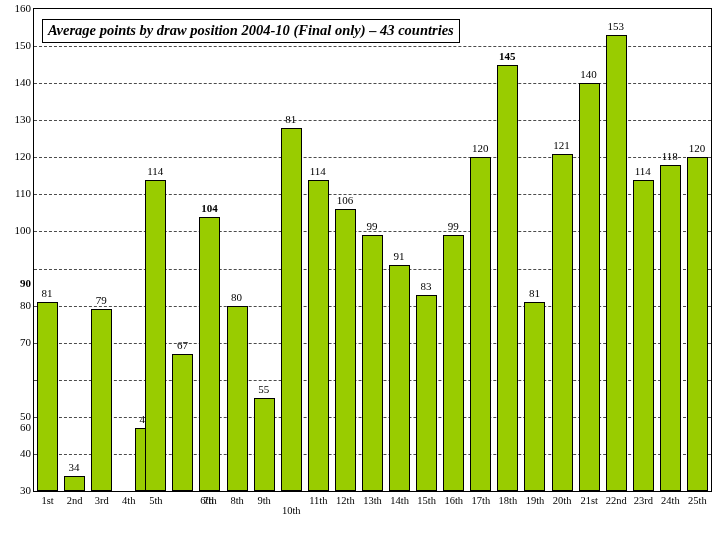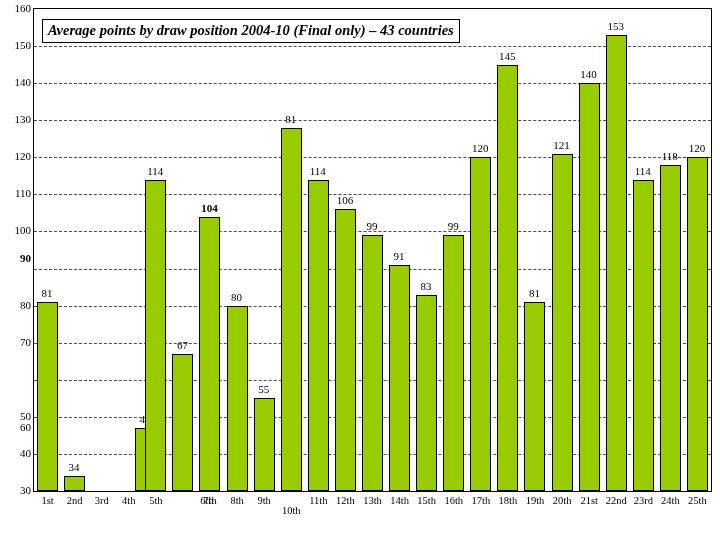--- a/index.html
+++ b/index.html
@@ -120,21 +120,21 @@
 
 <div id="page">
 
   <div id="y-axis">
       <div class="ytick" style="top: 485px;">30</div>
       <div class="ytick" style="top: 447.923px;">40</div>
       <div class="ytick" style="top: 410.846px;">50</div>
       <div class="ytick" style="top: 373.769px; margin-top: 48px;">60</div>
       <div class="ytick" style="top: 336.692px;">70</div>
       <div class="ytick" style="top: 299.615px;">80</div>
-      <div class="ytick" style="top: 253px; font-weight: bold;">90</div>
+      <div class="ytick" style="top: 278px; font-weight: bold;">90</div>
       <div class="ytick" style="top: 225.462px;">100</div>
       <div class="ytick" style="top: 188.385px;">110</div>
       <div class="ytick" style="top: 151.308px;">120</div>
       <div class="ytick" style="top: 114.231px;">130</div>
       <div class="ytick" style="top: 77.1538px;">140</div>
       <div class="ytick" style="top: 40.0769px;">150</div>
       <div class="ytick" style="top: 3px;">160</div>
     </div>
 
   <div id="plot-frame">
@@ -154,20 +154,24 @@
 
   <div id="bars">
       <div class="bar-slot" style="left: 0px; width: 27.08px; height: 482px;">
         <div class="bar" style="height: 189.092px; background: rgb(153, 204, 0); border-color: rgb(0, 0, 0);"></div>
         <div class="bar-label" style="bottom: 192.092px;">81</div>
       </div>
       <div class="bar-slot" style="left: 27.08px; width: 27.08px; height: 482px;">
         <div class="bar" style="height: 14.8308px; background: rgb(153, 204, 0); border-color: rgb(0, 0, 0);"></div>
         <div class="bar-label" style="bottom: 17.8308px;">34</div>
       </div>
+      <div class="bar-slot" style="left: 54.16px; width: 27.08px; height: 482px;">
+        <div class="bar" style="height: 181.677px; background: rgb(153, 204, 0); border-color: rgb(0, 0, 0);"></div>
+        <div class="bar-label" style="bottom: 184.677px;">79</div>
+      </div>
       <div class="bar-slot" style="left: 98px; width: 27.08px; height: 482px;">
         <div class="bar" style="height: 63.0308px; background: rgb(153, 204, 0); border-color: rgb(0, 0, 0);"></div>
         <div class="bar-label" style="bottom: 66.0308px;">47</div>
       </div>
       <div class="bar-slot" style="left: 108.32px; width: 27.08px; height: 482px;">
         <div class="bar" style="height: 311.446px; background: rgb(153, 204, 0); border-color: rgb(0, 0, 0);"></div>
         <div class="bar-label" style="bottom: 314.446px;">114</div>
       </div>
       <div class="bar-slot" style="left: 135.4px; width: 27.08px; height: 482px;">
         <div class="bar" style="height: 137.185px; background: rgb(153, 204, 0); border-color: rgb(0, 0, 0);"></div>
@@ -212,21 +216,21 @@
       <div class="bar-slot" style="left: 406.2px; width: 27.08px; height: 482px;">
         <div class="bar" style="height: 255.831px; background: rgb(153, 204, 0); border-color: rgb(0, 0, 0);"></div>
         <div class="bar-label" style="bottom: 258.831px;">99</div>
       </div>
       <div class="bar-slot" style="left: 433.28px; width: 27.08px; height: 482px;">
         <div class="bar" style="height: 333.692px; background: rgb(153, 204, 0); border-color: rgb(0, 0, 0);"></div>
         <div class="bar-label" style="bottom: 336.692px;">120</div>
       </div>
       <div class="bar-slot" style="left: 460.36px; width: 27.08px; height: 482px;">
         <div class="bar" style="height: 426.385px; background: rgb(153, 204, 0); border-color: rgb(0, 0, 0);"></div>
-        <div class="bar-label" style="bottom: 429.385px;">145</div>
+        <div class="bar-label" style="bottom: 429.385px; font-weight: bold;">145</div>
       </div>
       <div class="bar-slot" style="left: 487.44px; width: 27.08px; height: 482px;">
         <div class="bar" style="height: 189.092px; background: rgb(153, 204, 0); border-color: rgb(0, 0, 0);"></div>
         <div class="bar-label" style="bottom: 192.092px;">81</div>
       </div>
       <div class="bar-slot" style="left: 514.52px; width: 27.08px; height: 482px;">
         <div class="bar" style="height: 337.4px; background: rgb(153, 204, 0); border-color: rgb(0, 0, 0);"></div>
         <div class="bar-label" style="bottom: 340.4px;">121</div>
       </div>
       <div class="bar-slot" style="left: 541.6px; width: 27.08px; height: 482px;">

